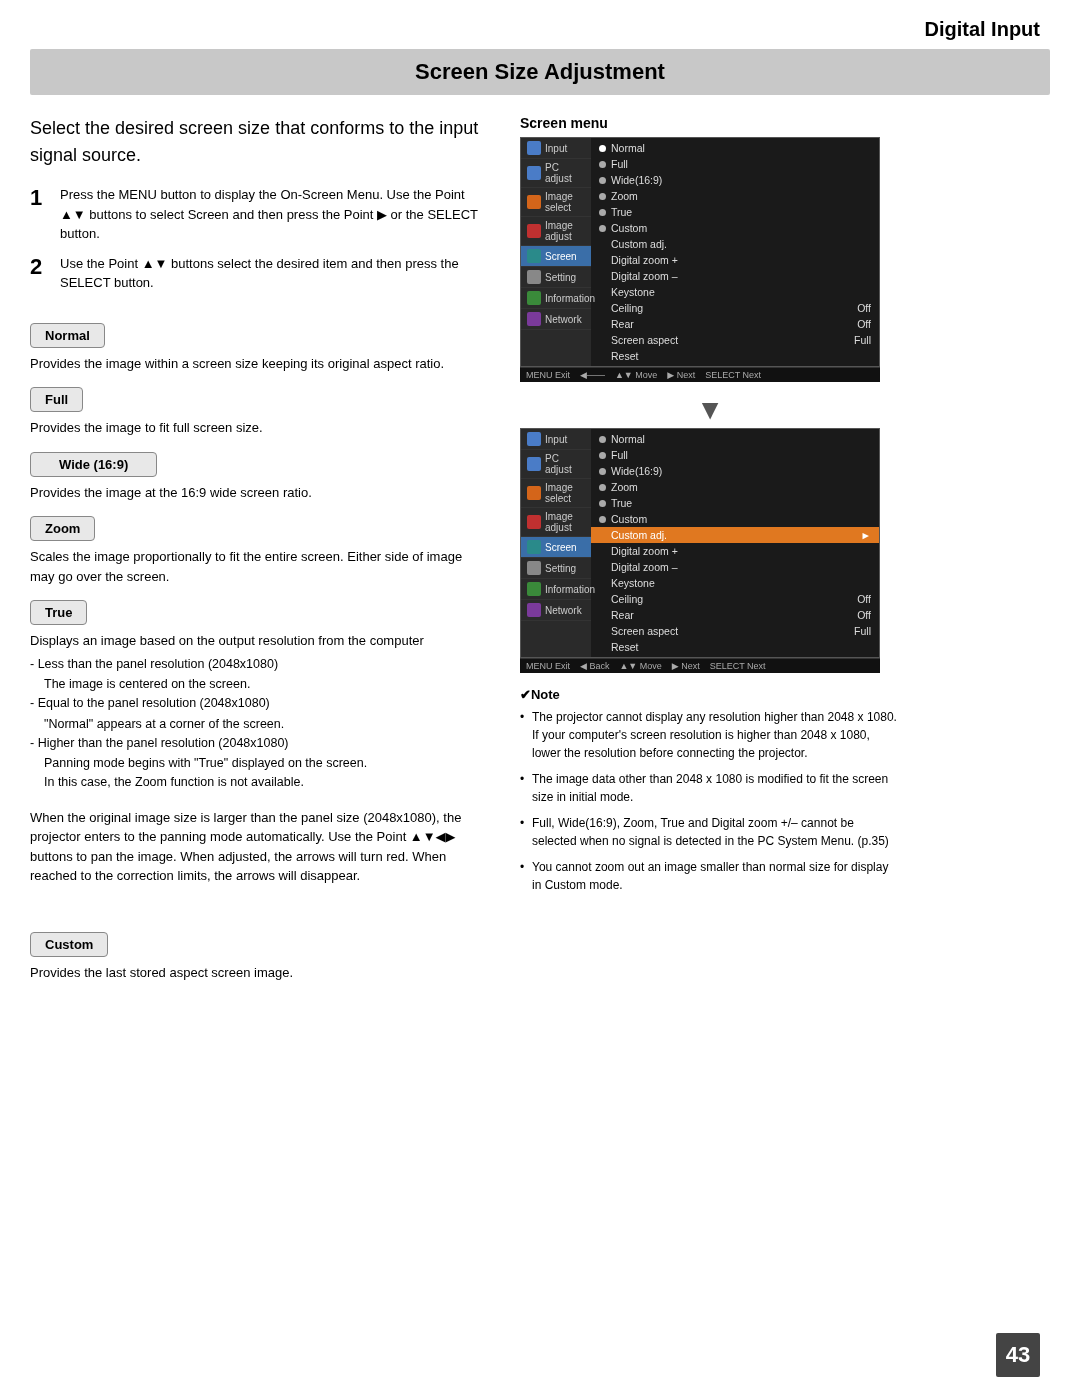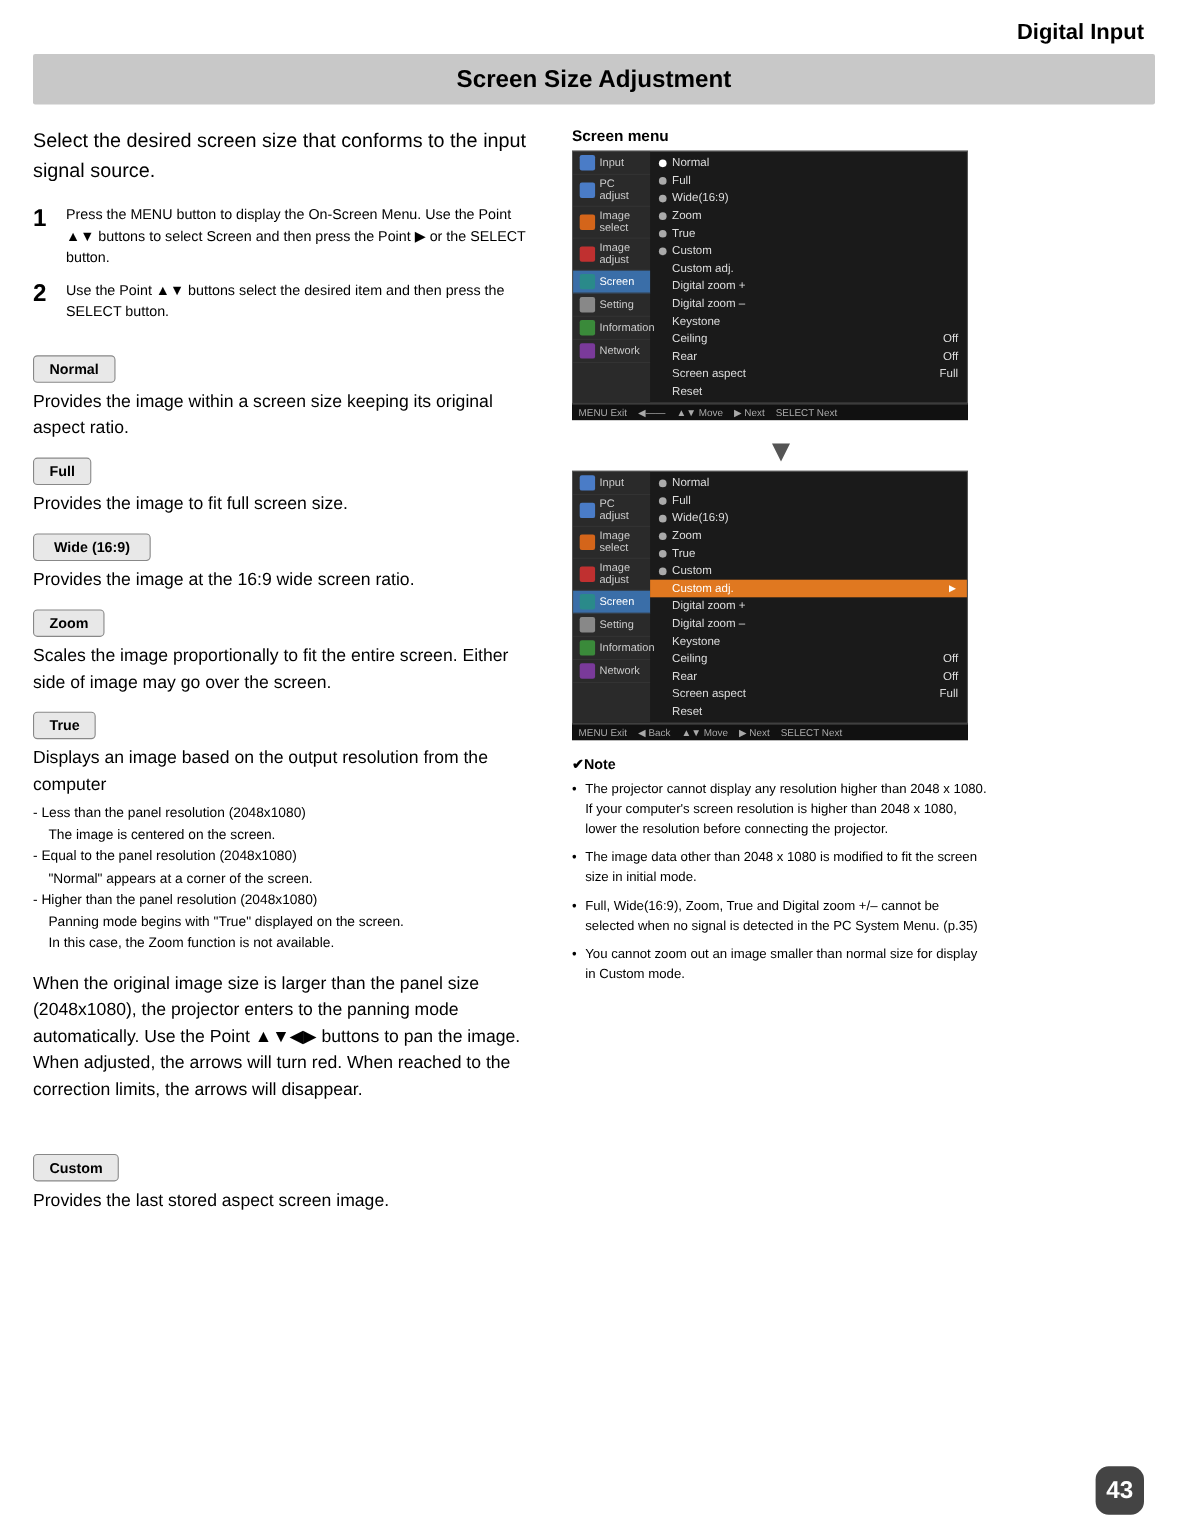--- a/index.html
+++ b/index.html
@@ -68,24 +68,24 @@
       display: inline-block;
       border: 1px solid #888;
       border-radius: 4px;
       background: #e8e8e8;
       padding: 4px 14px;
       font-weight: bold;
       font-size: 13px;
       margin: 10px 0 6px 0;
     }
     .label-box.wide {
-      padding: 4px 18px;
+      padding: 4px 28px;
     }
     .desc-text {
-      font-size: 16px;
+      font-size: 13px;
       line-height: 1.5;
       margin-bottom: 4px;
     }
     .sub-text {
       font-size: 12.5px;
       line-height: 1.5;
       margin-left: 0;
       margin-bottom: 2px;
     }
     .sub-indent {
@@ -213,21 +213,21 @@
       right: 40px;
       font-size: 22px;
       font-weight: bold;
       background: #444;
       color: #fff;
       width: 44px;
       height: 44px;
       display: flex;
       align-items: center;
       justify-content: center;
-      border-radius: 12px;
+      border-radius: 2px;
     }
   </style>
 </head>
 <body>
 
 <div class="page-header">
   <span>Digital Input</span>
 </div>
 
 <div class="section-title-bar">

